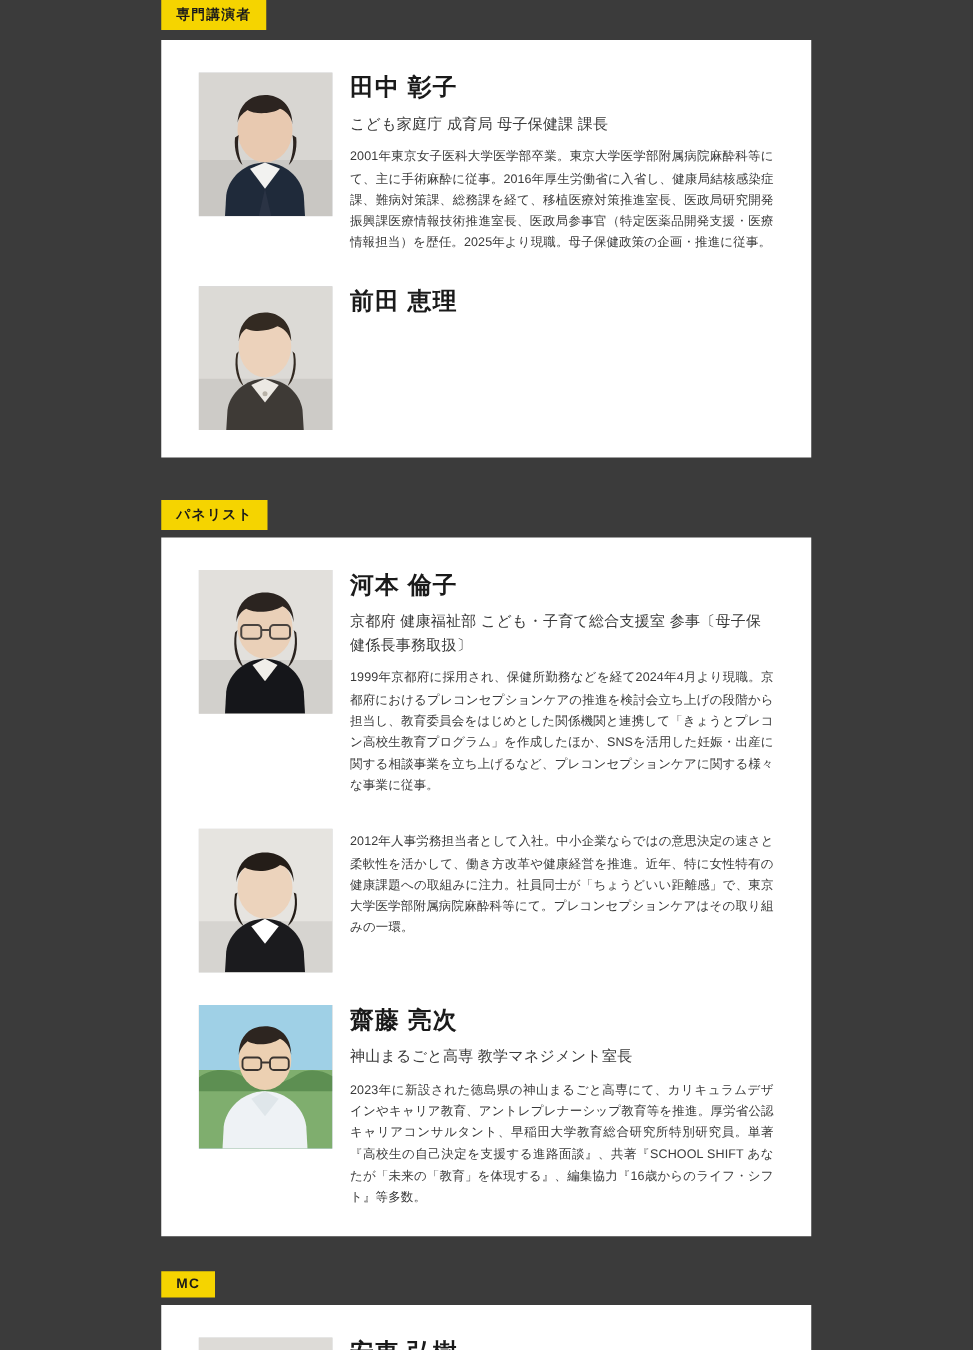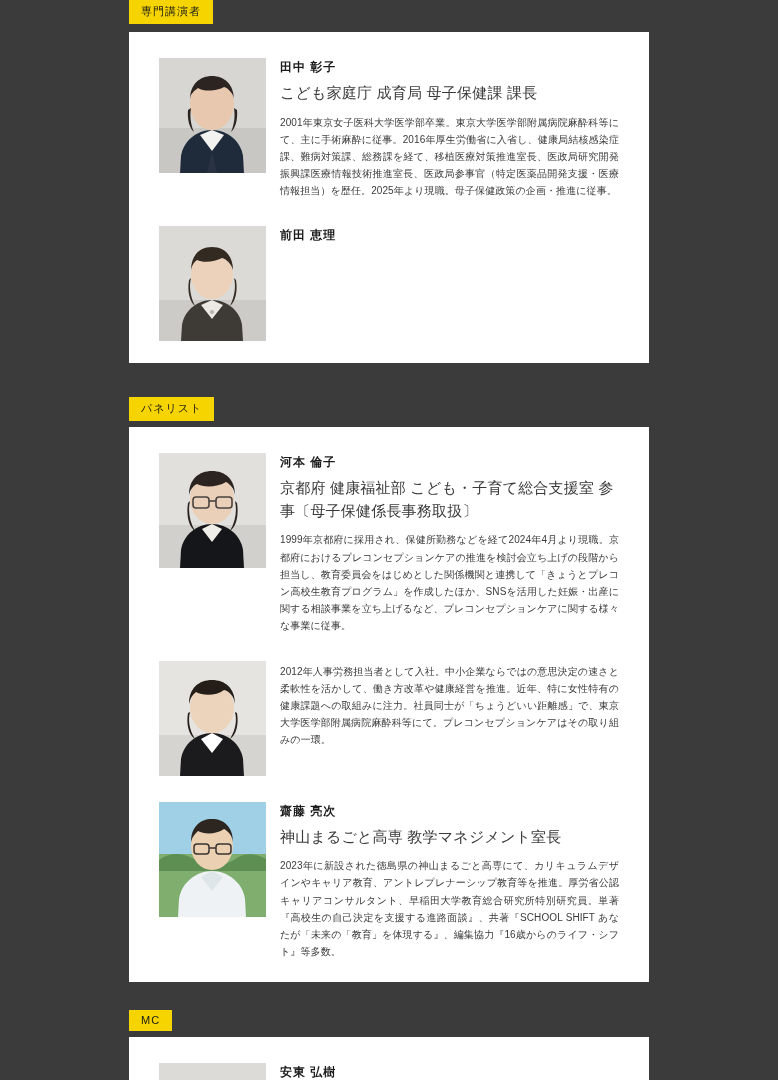--- a/index.html
+++ b/index.html
@@ -18,21 +18,21 @@
 
   
   .section {
     margin: 0;
   }
   .section-label {
     display: inline-block;
     background: #f5d400;
     color: #1a1a1a;
     font-size: 11px;
-    font-weight: normal;
+    font-weight: bold;
     letter-spacing: 1px;
     padding: 4px 12px 5px 12px;
     margin-left: 129px;
   }
   .card {
     background: #ffffff;
     margin: 6px 129px 0 129px;
     padding: 26px 30px 22px 30px;
   }
   .card.first { margin-top: 8px; }
@@ -51,29 +51,29 @@
     flex: 0 0 107px;
     margin-right: 14px;
     overflow: hidden;
     position: relative;
     background: #cfcfcf;
   }
   .photo svg { display: block; width: 100%; height: 100%; }
 
   .info { flex: 1 1 auto; padding-top: 2px; min-width: 0; }
   .p-name {
-    font-size: 12px;
+    font-size: 19px;
     font-weight: bold;
     color: #1a1a1a;
     letter-spacing: 1px;
     margin: 0 0 7px 0;
     line-height: 1.2;
   }
   .p-title {
-    font-size: 15px;
+    font-size: 12px;
     color: #3a3a3a;
     line-height: 1.55;
     margin: 0 0 9px 0;
     letter-spacing: .2px;
   }
   .p-bio {
     font-size: 10px;
     color: #3a3a3a;
     line-height: 1.72;
     margin: 0;

